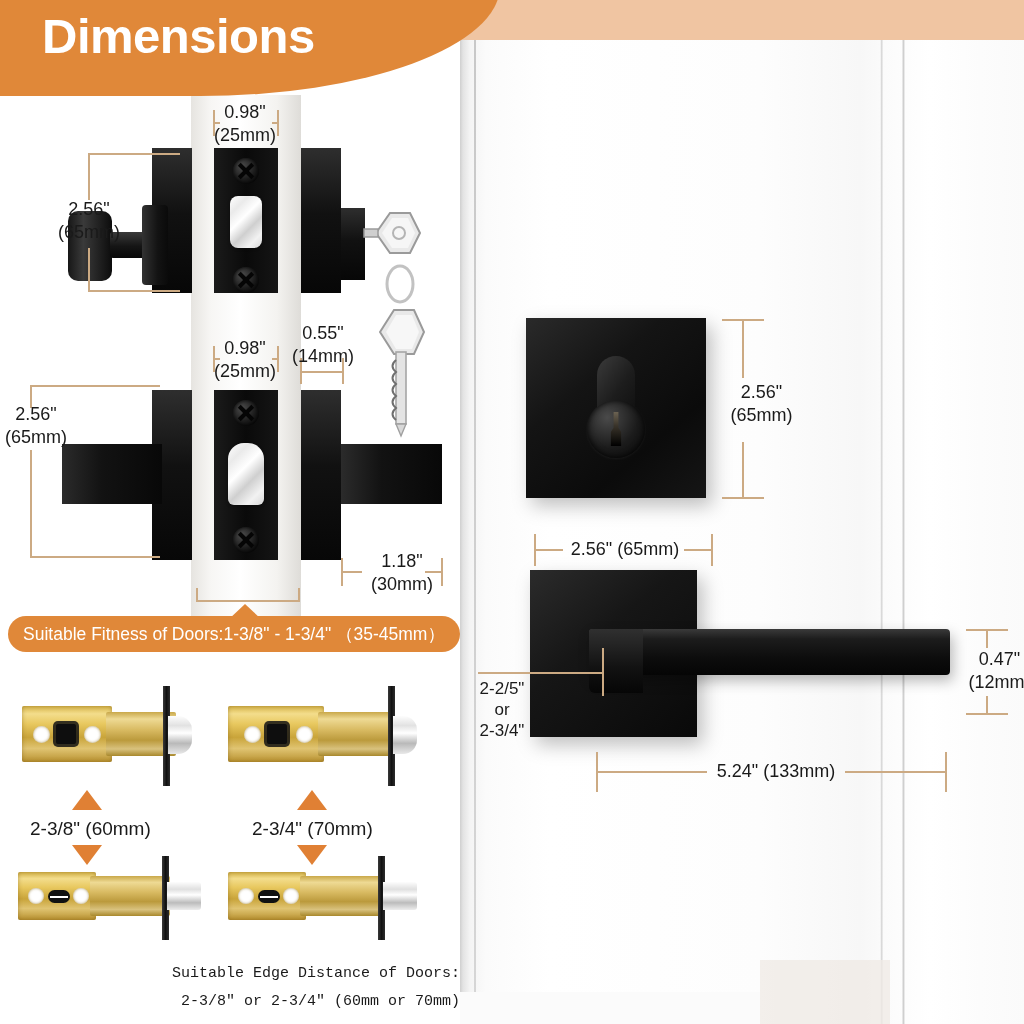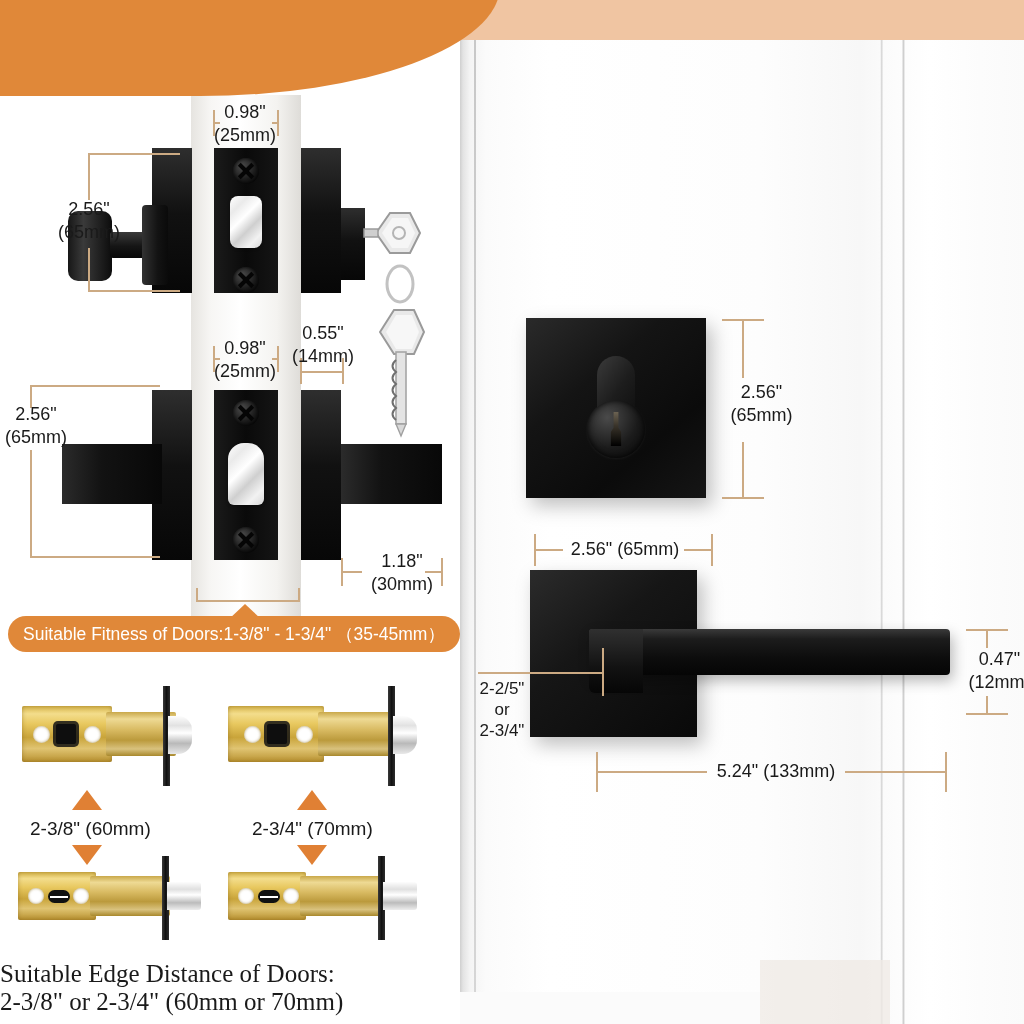--- a/index.html
+++ b/index.html
@@ -229,22 +229,22 @@
   .tri-down {
     position: absolute; width: 0; height: 0;
     border-left: 15px solid transparent; border-right: 15px solid transparent;
     border-top: 20px solid #e08034;
   }
   .latch-label {
     position: absolute; font-size: 19px; color: #1a1a1a;
     font-family: "Liberation Sans", sans-serif; white-space: nowrap;
   }
   .foot-text {
-    position: absolute; font-size: 25px; color: #1a1a1a; line-height: 28px;
-    font-family: Liberation Serif, serif; text-align: left; width: 100%;
+    position: absolute; font-size: 15px; color: #1a1a1a; line-height: 28px;
+    font-family: Liberation Mono, monospace; text-align: right; width: 100%;
   }
 </style>
 </head>
 <body>
 
 <div id="stage">
 
   <div class="door-photo">
     <div class="door-top-band"></div>
     <div class="door-edge-line" style="left:14px;"></div>
@@ -450,15 +450,16 @@
     <div class="latch-faceplate" style="left:378px; top:856px; width:7px; height:84px;"></div>
     <div class="chrome-bolt-rect" style="left:383px; top:882px; width:34px; height:28px;"></div>
   </div>
 
   <div class="foot-text" style="left:0; top:960px; width:460px;">Suitable Edge Distance of Doors:</div>
   <div class="foot-text" style="left:0; top:988px; width:460px;">2-3/8" or 2-3/4" (60mm or 70mm)</div>
 
   <div class="peach-block"></div>
   <div class="hdr-wrap">
     <div class="hdr-bar"></div>
+    <div class="hdr-title">Dimensions</div>
   </div>
 
 </div>
 
 </body></html>

